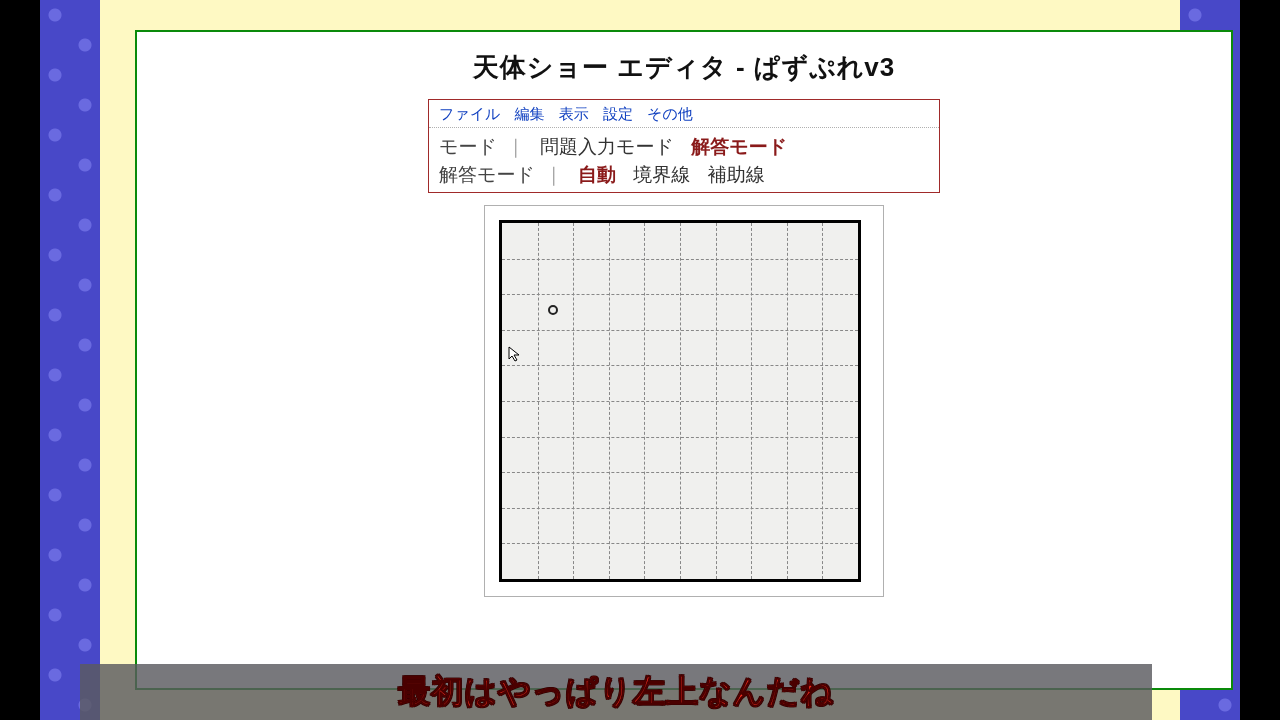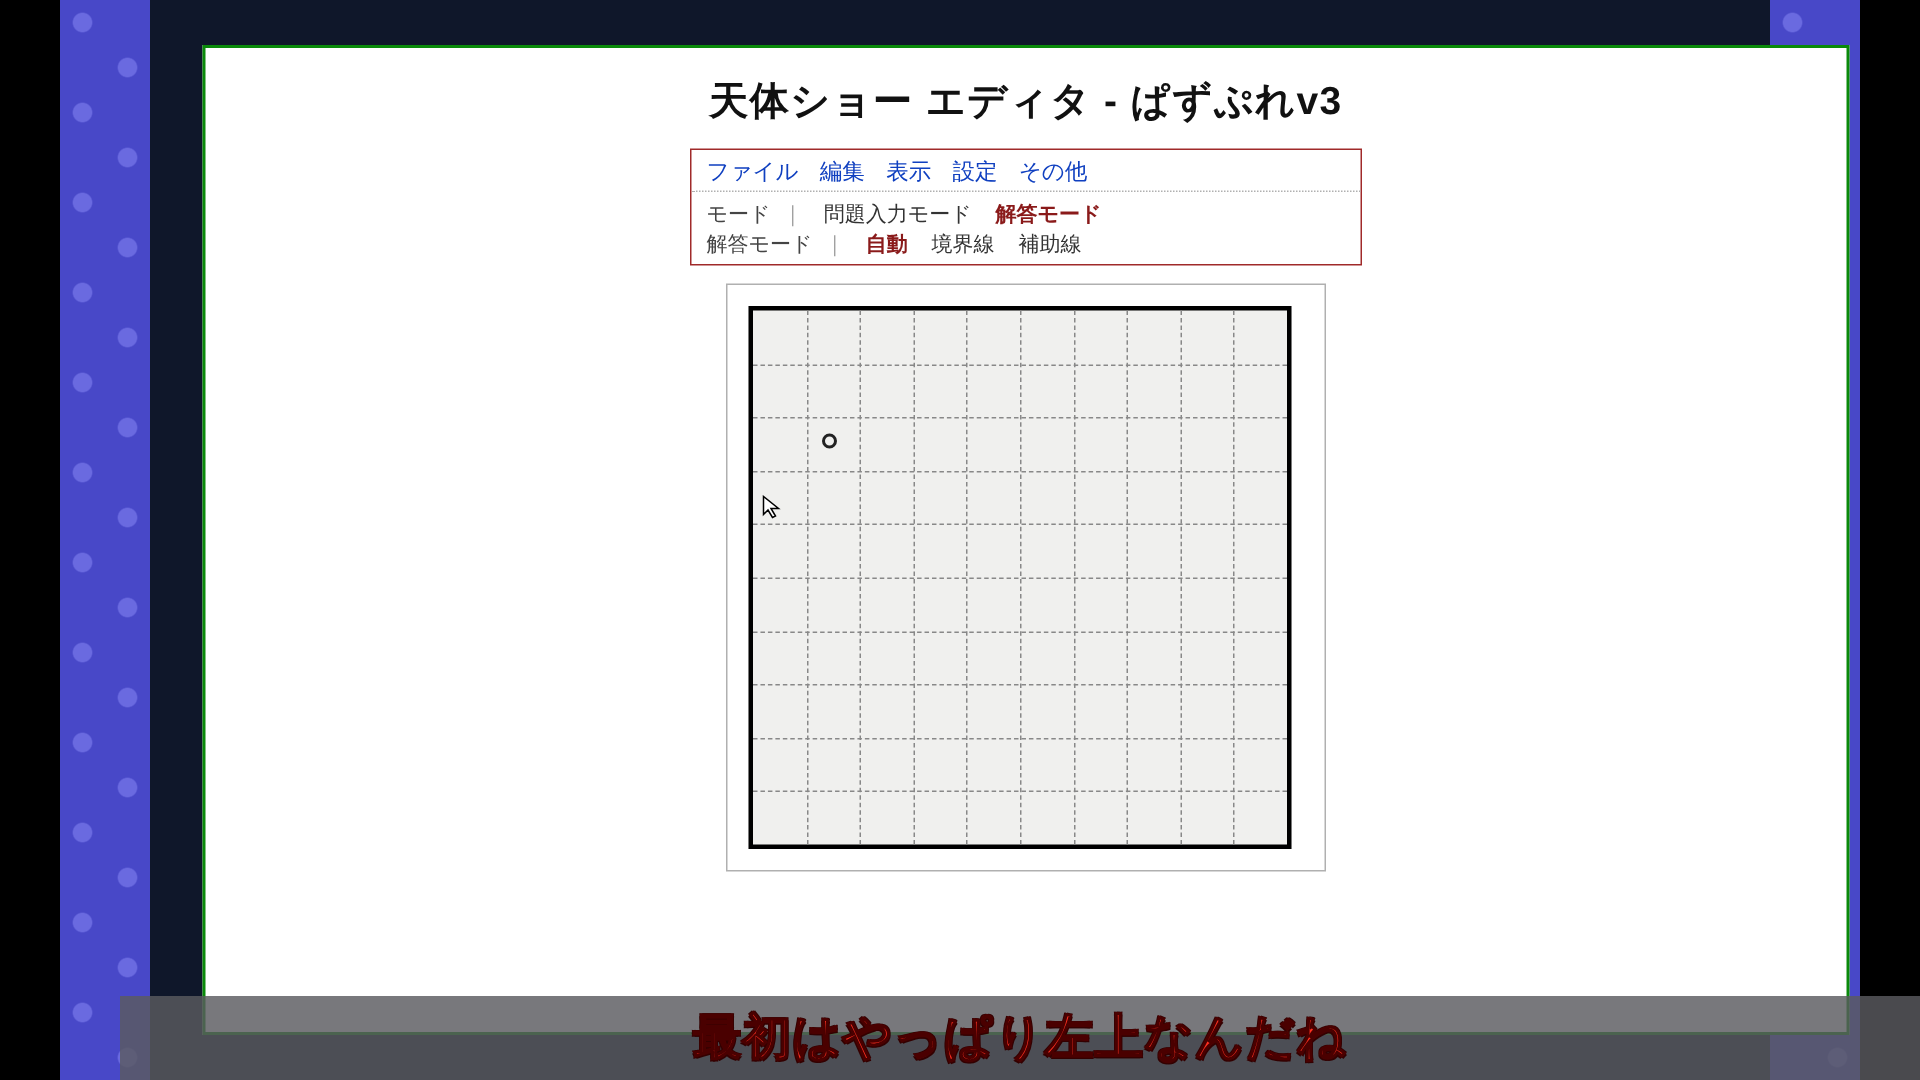--- a/index.html
+++ b/index.html
@@ -7,21 +7,21 @@
     width: 1280px; height: 720px;
     background: #000;
     font-family: "Helvetica Neue", Arial, "Hiragino Kaku Gothic ProN", "Yu Gothic", Meiryo, sans-serif;
     overflow: hidden;
     position: relative;
   }
   .video-frame {
     position: absolute;
     left: 40px; top: 0;
     width: 1200px; height: 720px;
-    background: #0f172a;
+    background: #fef9c3;
   }
   .side-pattern {
     position: absolute; top: 0; width: 60px; height: 720px;
     background:
       radial-gradient(circle at 15px 15px, #6a6ae0 6px, transparent 7px),
       radial-gradient(circle at 45px 45px, #6a6ae0 6px, transparent 7px),
       #4848c8;
     background-size: 60px 60px;
   }
   .side-left { left: 0; }
@@ -36,38 +36,38 @@
   }
   .title {
     text-align: center;
     font-size: 26px;
     font-weight: bold;
     color: #111;
     padding: 18px 0 14px 0;
     letter-spacing: 1px;
   }
   .control-panel {
-    width: 448px;
+    width: 512px;
     margin: 0 auto 4px auto;
     border: 1px solid #a02a2a;
     background: #fff;
   }
   .menu-bar {
     padding: 5px 10px 3px 10px;
     border-bottom: 1px dotted #b0b0b0;
     font-size: 15px;
   }
   .menu-bar span {
     color: #1040c0;
     margin-right: 10px;
     cursor: pointer;
   }
   .mode-block {
     padding: 6px 10px 2px 10px;
-    font-size: 14px;
+    font-size: 19px;
     color: #333;
   }
   .mode-row { margin-bottom: 2px; }
   .mode-label { color: #444; }
   .mode-sep { color: #999; margin: 0 4px; }
   .mode-opt { margin: 0 6px; cursor: pointer; }
   .mode-opt.active { color: #8a1a1a; font-weight: bold; }
   .check-block {
     padding: 4px 10px 10px 26px;
     font-size: 14px;
@@ -108,21 +108,21 @@
   .cursor {
     position: absolute;
     width: 16px; height: 16px;
     pointer-events: none;
   }
   .cursor svg { display: block; }
   .subtitle-bar {
     position: absolute;
     left: 40px; right: 0;
     bottom: 0;
-    width: 1200px;
+    width: 1072px;
     height: 56px;
     background: rgba(90,90,95,0.82);
     display: flex;
     align-items: center;
     justify-content: center;
   }
   .subtitle {
     font-size: 32px;
     font-weight: bold;
     color: #ff3020;

